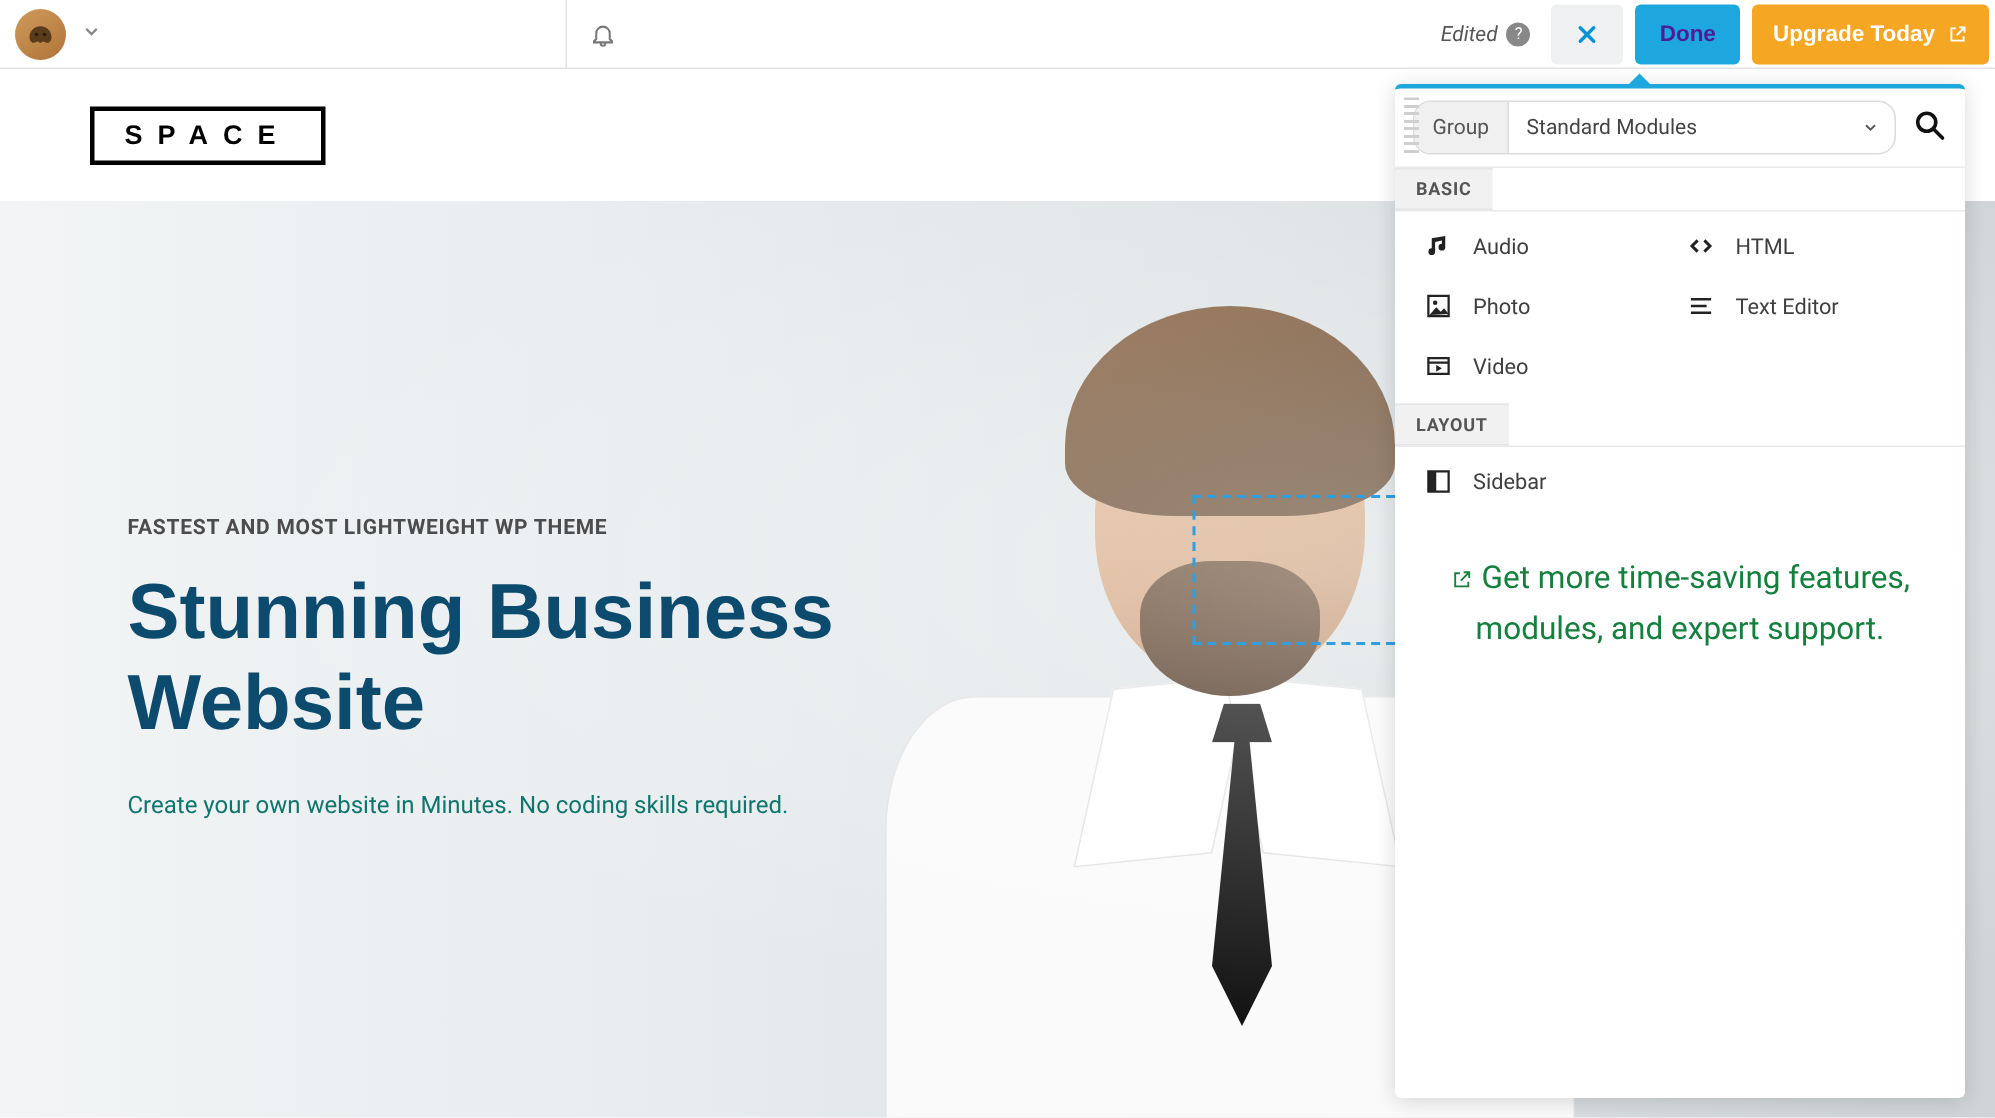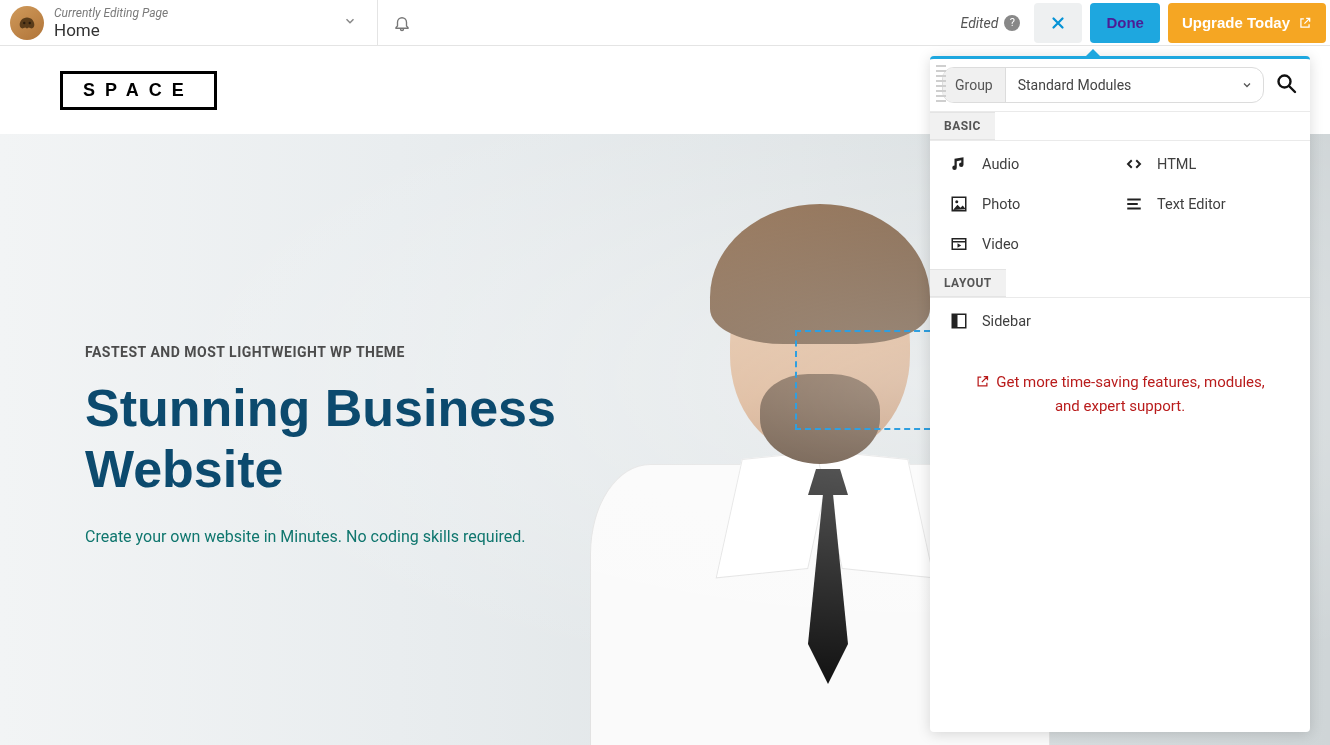--- a/index.html
+++ b/index.html
@@ -73,39 +73,35 @@
   .group-chev { padding:0 10px; color:#555; display:flex; align-items:center;}
   .search-ic { cursor:pointer; color:#111; }
 
   .section-head { background:#f1f1f1; border:1px solid #e4e4e4; border-left:none; border-right:none; color:#555; font-size:12px; font-weight:700; padding:6px 14px; width:fit-content; margin-top:0; letter-spacing:.5px;}
   .section-head-wrap { border-bottom:1px solid #eaeaea; }
 
   .mod-grid { display:grid; grid-template-columns:1fr 1fr; padding:14px 20px 16px; row-gap:22px; column-gap:10px;}
   .mod { display:flex; align-items:flex-end; gap:14px; color:#3f3f3f; font-size:14.5px; cursor:grab;}
   .mod svg, .mod .ic { flex-shrink:0; color:#222; }
 
-  .upsell { text-align:center; color:#b91c1c; font-size:15px; padding:24px 32px; line-height:1.6;}
+  .upsell { text-align:center; color:#15803d; font-size:21px; padding:24px 32px; line-height:1.6;}
   .upsell .link-ic { margin-right:6px; }
 
 </style>
 </head>
 <body>
 
 <div class="topbar">
   <div class="title-area">
     <div class="logo-badge">
       <svg width="22" height="22" viewBox="0 0 24 24">
           <path fill="#5a3c1a" d="M4 14c0-4 3-8 8-8s8 4 8 8c0 2-1 4-3 4-1 0-2-1-3-1s-1 1-2 1-1-1-2-1-2 1-3 1c-2 0-3-2-3-4z"></path>
           <circle cx="9" cy="12" r="1.3" fill="#2a1b0c"></circle>
           <circle cx="15" cy="12" r="1.3" fill="#2a1b0c"></circle>
         </svg>
-    </div>
-    <div class="title-text">
-      <div class="title-label">Currently Editing Page</div>
-      <div class="title-name">Home</div>
     </div>
     <div class="title-chevron">
       <svg width="14" height="14" viewBox="0 0 24 24">
           <path fill="none" stroke="currentColor" stroke-width="2.5" d="M6 9l6 6 6-6"></path>
         </svg>
     </div>
   </div>
   <div class="notify-area">
     <svg width="18" height="18" viewBox="0 0 24 24">
         <path fill="none" stroke="currentColor" stroke-width="1.8" d="M18 16v-5a6 6 0 10-12 0v5l-2 2v1h16v-1l-2-2zM10 20a2 2 0 004 0"></path>

